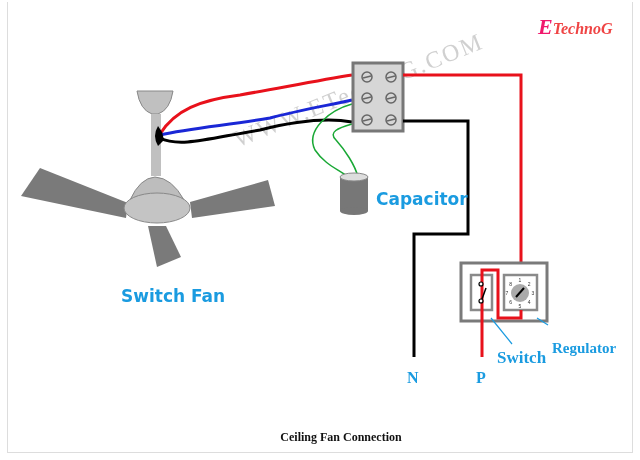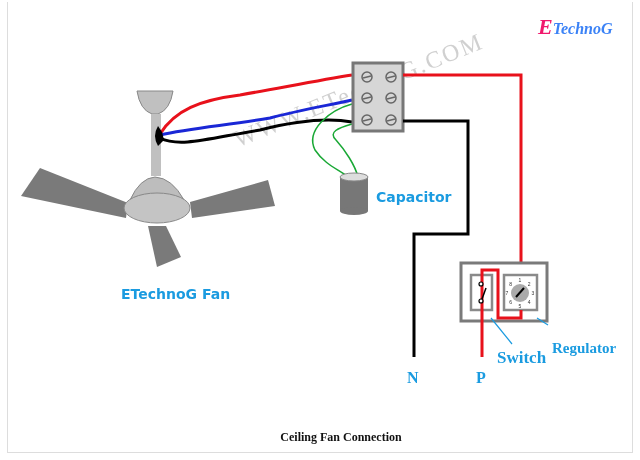--- a/index.html
+++ b/index.html
@@ -1,24 +1,24 @@
 <!DOCTYPE html>
 <html><head>
 <meta charset="utf-8">
 <style>
   html,body{margin:0;padding:0;background:#fff;}
   body{width:640px;height:460px;position:relative;overflow:hidden;font-family:"Liberation Sans",sans-serif;}
   .frame{position:absolute;left:7px;top:2px;width:624px;height:450px;border-left:1px solid #ddd;border-right:1px solid #ddd;border-bottom:1px solid #ddd;}
   svg{position:absolute;left:0;top:0;}
   .lbl{position:absolute;white-space:nowrap;}
-  .blue-sans{color:#1a9be0;font-family:"DejaVu Sans",sans-serif;font-weight:bold;font-size:14px;}
+  .blue-sans{color:#1a9be0;font-family:"DejaVu Sans",sans-serif;font-weight:bold;font-size:17px;}
   .blue-serif{color:#1a9be0;font-family:"Liberation Serif",serif;font-weight:bold;}
   .brand{position:absolute;left:538px;top:14px;font-family:"Liberation Serif",serif;font-style:italic;font-weight:bold;font-size:16px;}
   .brand .e{color:#f0186c;font-size:22px;}
-  .brand .rest{color:#3b82f6;}
+  .brand .rest{color:#ef4444;}
   .caption{position:absolute;left:0;width:640px;top:430px;text-align:center;font-family:"Liberation Serif",serif;font-weight:bold;font-size:12px;color:#111;padding-left:21px;}
   .wm{position:absolute;left:230px;top:128px;transform:rotate(-22deg);transform-origin:left top;font-family:"Liberation Serif",serif;font-size:24px;color:rgba(150,150,150,0.45);letter-spacing:2px;}
 </style>
 </head>
 <body>
 
 <div class="frame"></div>
 
 <div class="brand">
   <span class="e">E</span><span class="rest">TechnoG</span>
@@ -97,20 +97,20 @@
       <text x="527.7" y="285.8">2</text>
       <text x="531.5" y="295.0">3</text>
       <text x="527.7" y="304.2">4</text>
       <text x="518.5" y="308.0">5</text>
       <text x="509.3" y="304.2">6</text>
       <text x="505.5" y="295.0">7</text>
       <text x="509.3" y="285.8">8</text>
     </g>
 </svg>
 
-<div class="lbl blue-sans" style="left:121px;top:286px;">ETechnoG Fan</div>
+<div class="lbl blue-sans" style="left:121px;top:286px;">Switch Fan</div>
 <div class="lbl blue-sans" style="left:376px;top:189px;">Capacitor</div>
 <div class="lbl blue-serif" style="left:497px;top:348px;font-size:17px;">Switch</div>
 <div class="lbl blue-serif" style="left:552px;top:340px;font-size:15px;">Regulator</div>
 <div class="lbl blue-serif" style="left:407px;top:369px;font-size:16px;">N</div>
 <div class="lbl blue-serif" style="left:476px;top:369px;font-size:16px;">P</div>
 
 <div class="caption">Ceiling Fan Connection</div>
 
 </body></html>

